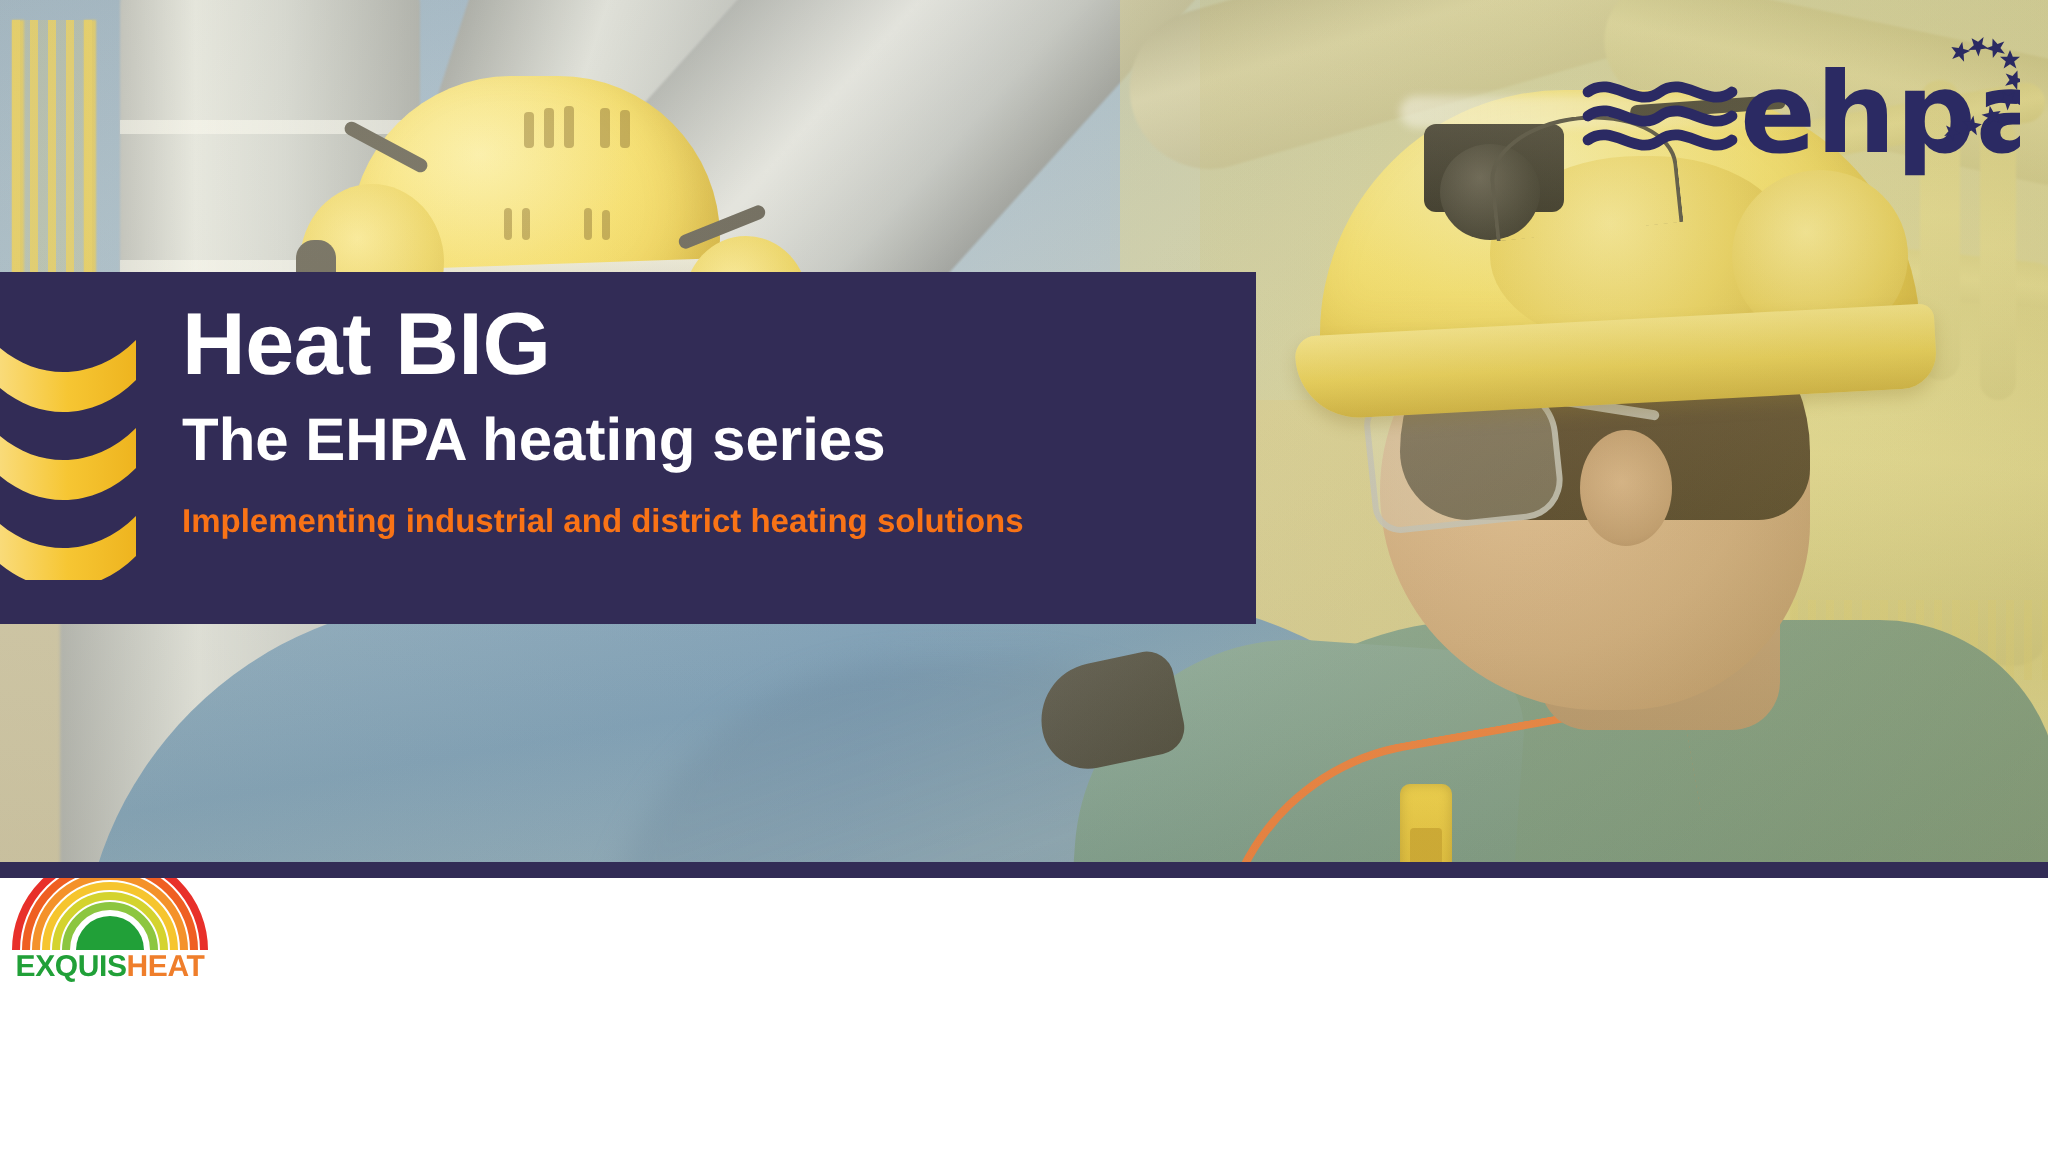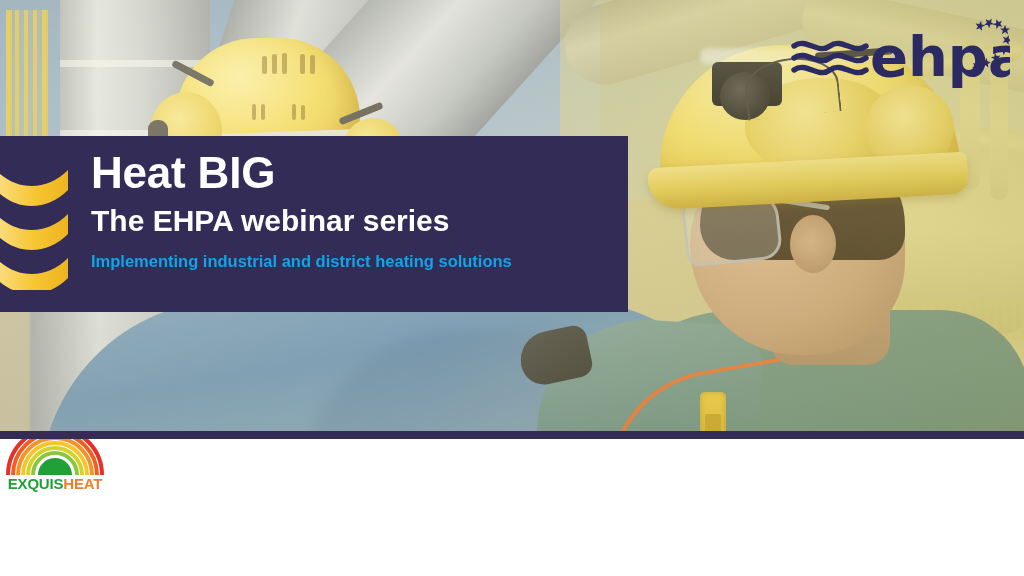--- a/index.html
+++ b/index.html
@@ -134,21 +134,21 @@
         pointer-events:none;}
 
   
   #banner{position:absolute;left:0;top:136px;width:628px;height:176px;background:#322c56;z-index:20;}
   .wave-mark{position:absolute;left:-2px;top:22px;width:76px;height:132px;}
   .btext{position:absolute;left:91px;top:14px;}
   .t-main{color:#ffffff;font-size:44px;font-weight:700;letter-spacing:-0.2px;line-height:1.05;
           font-family:"Liberation Sans","DejaVu Sans",sans-serif;margin:0;}
   .t-sub{color:#ffffff;font-size:30px;font-weight:700;line-height:1.12;margin:8px 0 0 0;
           font-family:"Liberation Sans","DejaVu Sans",sans-serif;}
-  .t-tag{color:#0ea5e9;font-size:16.5px;font-weight:700;line-height:1.2;margin:14px 0 0 0;
+  .t-tag{color:#f97316;font-size:16.5px;font-weight:700;line-height:1.2;margin:14px 0 0 0;
           font-family:"Liberation Sans","DejaVu Sans",sans-serif;}
 
   
   #ehpa-logo{position:absolute;left:790px;top:18px;width:220px;height:76px;z-index:21;}
 
   
   #strip{position:absolute;left:0;top:431px;width:1024px;height:8px;background:#322c56;z-index:22;}
 
   
   #logobar{position:absolute;left:0;top:439px;width:1024px;height:68px;background:#fff;z-index:5;}
@@ -302,21 +302,21 @@
             <stop offset="55%" stop-color="#f6c633"></stop>
             <stop offset="100%" stop-color="#eeb41f"></stop>
         </linearGradient>
       </defs>
       <path d="M-6 8 C16 34, 48 34, 70 12 L70 32 C48 54, 16 54, -6 28 Z" fill="url(#wg)"></path>
       <path d="M-6 52 C16 78, 48 78, 70 56 L70 76 C48 98, 16 98, -6 72 Z" fill="url(#wg)"></path>
       <path d="M-6 96 C16 122, 48 122, 70 100 L70 120 C48 142, 16 142, -6 116 Z" fill="url(#wg)"></path>
     </svg>
     <div class="btext">
       <div class="t-main">Heat BIG</div>
-      <div class="t-sub">The EHPA webinar series</div>
+      <div class="t-sub">The EHPA heating series</div>
       <div class="t-tag">Implementing industrial and district heating solutions</div>
     </div>
   </div>
 
   <div id="strip"></div>
 
   <div id="logobar">
 
 
     <div id="lg-exq">

